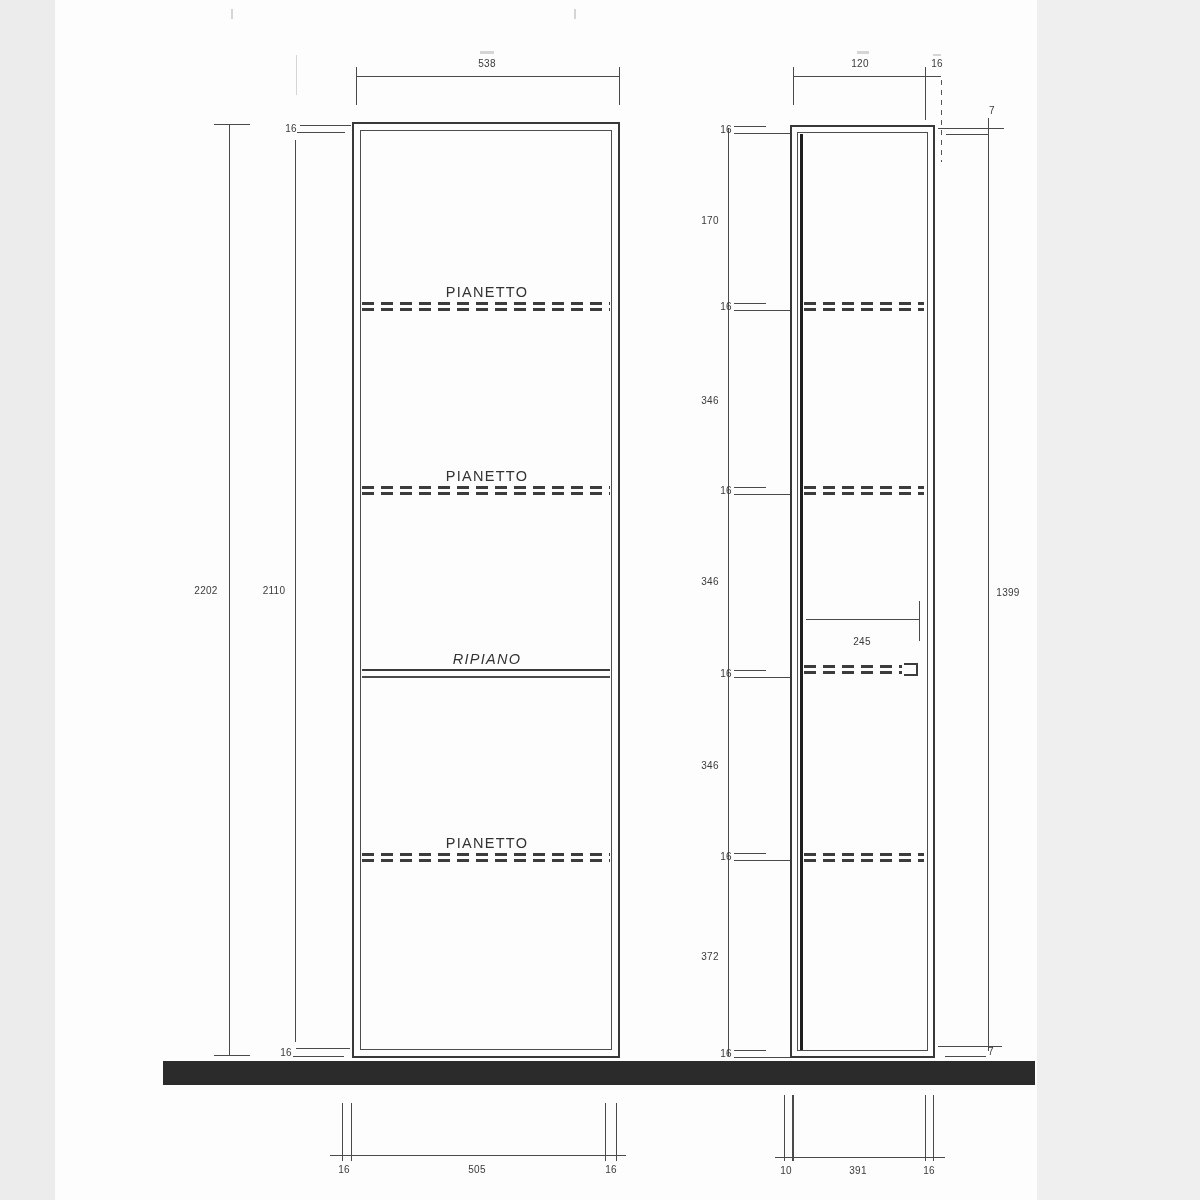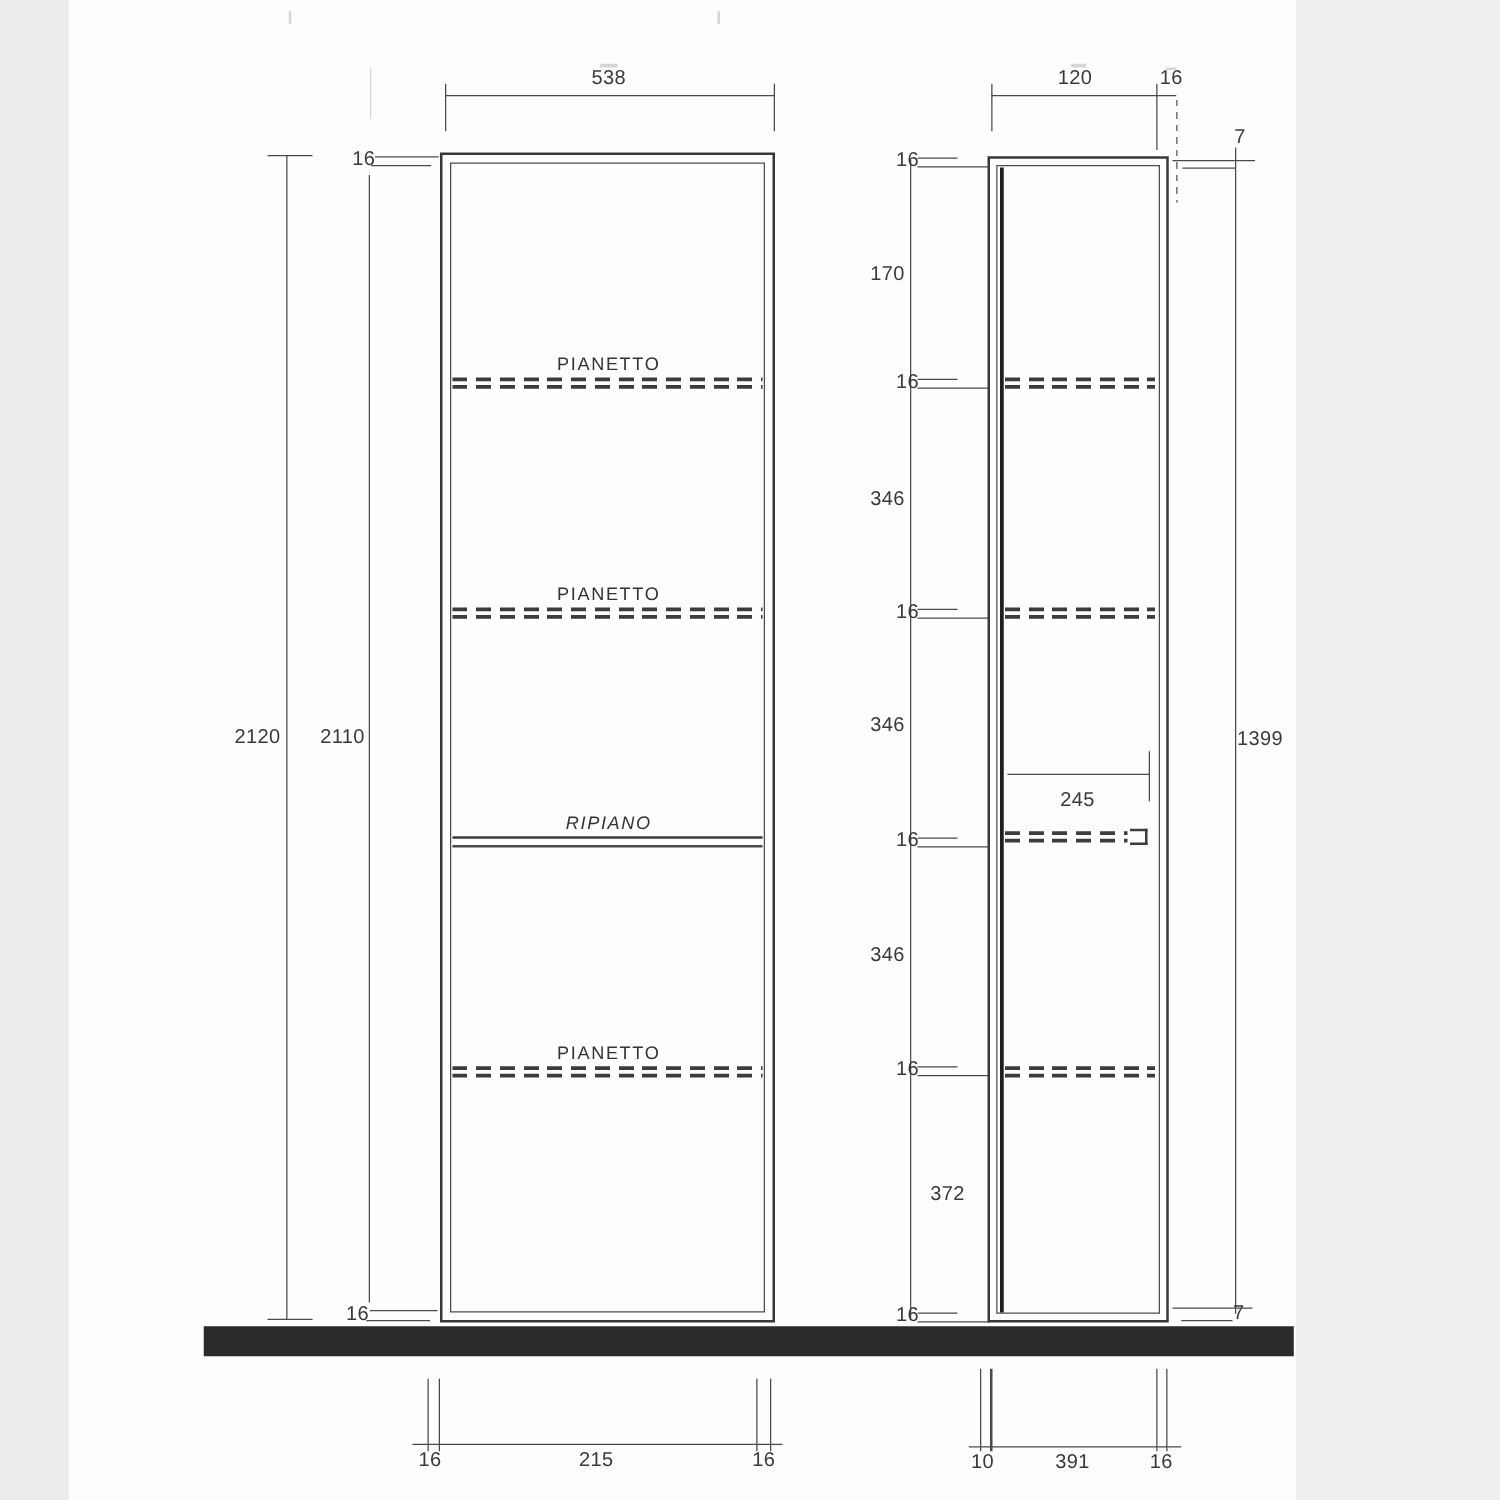--- a/index.html
+++ b/index.html
@@ -5,21 +5,21 @@
   html,body{margin:0;padding:0;background:#fff;}
   #canvas{position:relative;width:1200px;height:1200px;background:#fdfdfd;overflow:hidden;
           font-family:"Liberation Sans",sans-serif;}
   .abs{position:absolute;}
   .hl{position:absolute;background:#4a4a4a;height:1px;}
   .vl{position:absolute;background:#4a4a4a;width:1px;}
   .frame{position:absolute;border:2px solid #383838;box-sizing:border-box;}
   .frame-in{position:absolute;border:1.5px solid #4d4d4d;box-sizing:border-box;}
   .dash2{position:absolute;height:2.5px;
          background:repeating-linear-gradient(90deg,#3c3c3c 0 12px,rgba(0,0,0,0) 12px 19px);}
-  .dim{position:absolute;font-size:16px;color:#3a3a3a;letter-spacing:.3px;white-space:nowrap;
+  .dim{position:absolute;font-size:10px;color:#3a3a3a;letter-spacing:.3px;white-space:nowrap;
        transform:translate(-50%,-50%);}
   .slabel{position:absolute;font-size:14.5px;color:#333;letter-spacing:1.3px;white-space:nowrap;
        transform:translate(-50%,-100%);}
   .margin-strip{position:absolute;top:0;height:1200px;}
   .floor{position:absolute;background:#2b2b2b;}
   .artifact{position:absolute;background:#b5b5b5;opacity:.55;}
 </style>
 </head>
 <body>
 
@@ -50,21 +50,21 @@
   </div>
 
   <div>
     <div class="dim" style="left:487px;top:63px;">538</div>
     <div class="hl" style="left:356px;top:76px;width:264px;"></div>
     <div class="vl" style="left:356px;top:67px;height:38px;"></div>
     <div class="vl" style="left:619px;top:67px;height:38px;"></div>
   </div>
 
   <div>
-    <div class="dim" style="left:206px;top:590px;">2120</div>
+    <div class="dim" style="left:206px;top:590px;">2202</div>
     <div class="vl" style="left:229px;top:124px;height:932px;"></div>
     <div class="hl" style="left:214px;top:124px;width:36px;"></div>
     <div class="hl" style="left:214px;top:1055px;width:36px;"></div>
   </div>
 
   <div>
     <div class="dim" style="left:274px;top:590px;">2110</div>
     <div class="vl" style="left:295px;top:140px;height:902px;"></div>
     <div class="dim" style="left:291px;top:128px;">16</div>
     <div class="hl" style="left:300px;top:125px;width:51px;"></div>
@@ -98,21 +98,21 @@
     <div class="dim" style="left:726px;top:673px;">16</div>
     <div class="hl" style="left:734px;top:670px;width:32px;"></div>
     <div class="hl" style="left:734px;top:677px;width:58px;"></div>
 
     <div class="dim" style="left:710px;top:765px;">346</div>
 
     <div class="dim" style="left:726px;top:856px;">16</div>
     <div class="hl" style="left:734px;top:853px;width:32px;"></div>
     <div class="hl" style="left:734px;top:860px;width:58px;"></div>
 
-    <div class="dim" style="left:710px;top:956px;margin-left:48px;">372</div>
+    <div class="dim" style="left:710px;top:956px;">372</div>
 
     <div class="dim" style="left:726px;top:1053px;">16</div>
     <div class="hl" style="left:734px;top:1050px;width:32px;"></div>
     <div class="hl" style="left:734px;top:1057px;width:58px;"></div>
   </div>
 
   <div>
     <div class="frame" style="left:790px;top:125px;width:145px;height:933px;"></div>
     <div class="frame-in" style="left:797px;top:132px;width:131px;height:919px;"></div>
     <div class="vl" style="left:800px;top:134px;height:916px;width:3px;background:#1f1f1f;"></div>
@@ -154,21 +154,21 @@
 
   <div class="floor" style="left:163px;top:1061px;width:872px;height:24px;"></div>
 
   <div>
     <div class="vl" style="left:342px;top:1103px;height:58px;"></div>
     <div class="vl" style="left:351px;top:1103px;height:58px;"></div>
     <div class="vl" style="left:605px;top:1103px;height:58px;"></div>
     <div class="vl" style="left:616px;top:1103px;height:58px;"></div>
     <div class="hl" style="left:330px;top:1155px;width:296px;"></div>
     <div class="dim" style="left:344px;top:1169px;">16</div>
-    <div class="dim" style="left:477px;top:1169px;">215</div>
+    <div class="dim" style="left:477px;top:1169px;">505</div>
     <div class="dim" style="left:611px;top:1169px;">16</div>
   </div>
 
   <div>
     <div class="vl" style="left:784px;top:1095px;height:66px;"></div>
     <div class="vl" style="left:792px;top:1095px;height:66px;width:2px;"></div>
     <div class="vl" style="left:925px;top:1095px;height:66px;"></div>
     <div class="vl" style="left:933px;top:1095px;height:66px;"></div>
     <div class="hl" style="left:775px;top:1157px;width:170px;"></div>
     <div class="dim" style="left:786px;top:1170px;">10</div>

